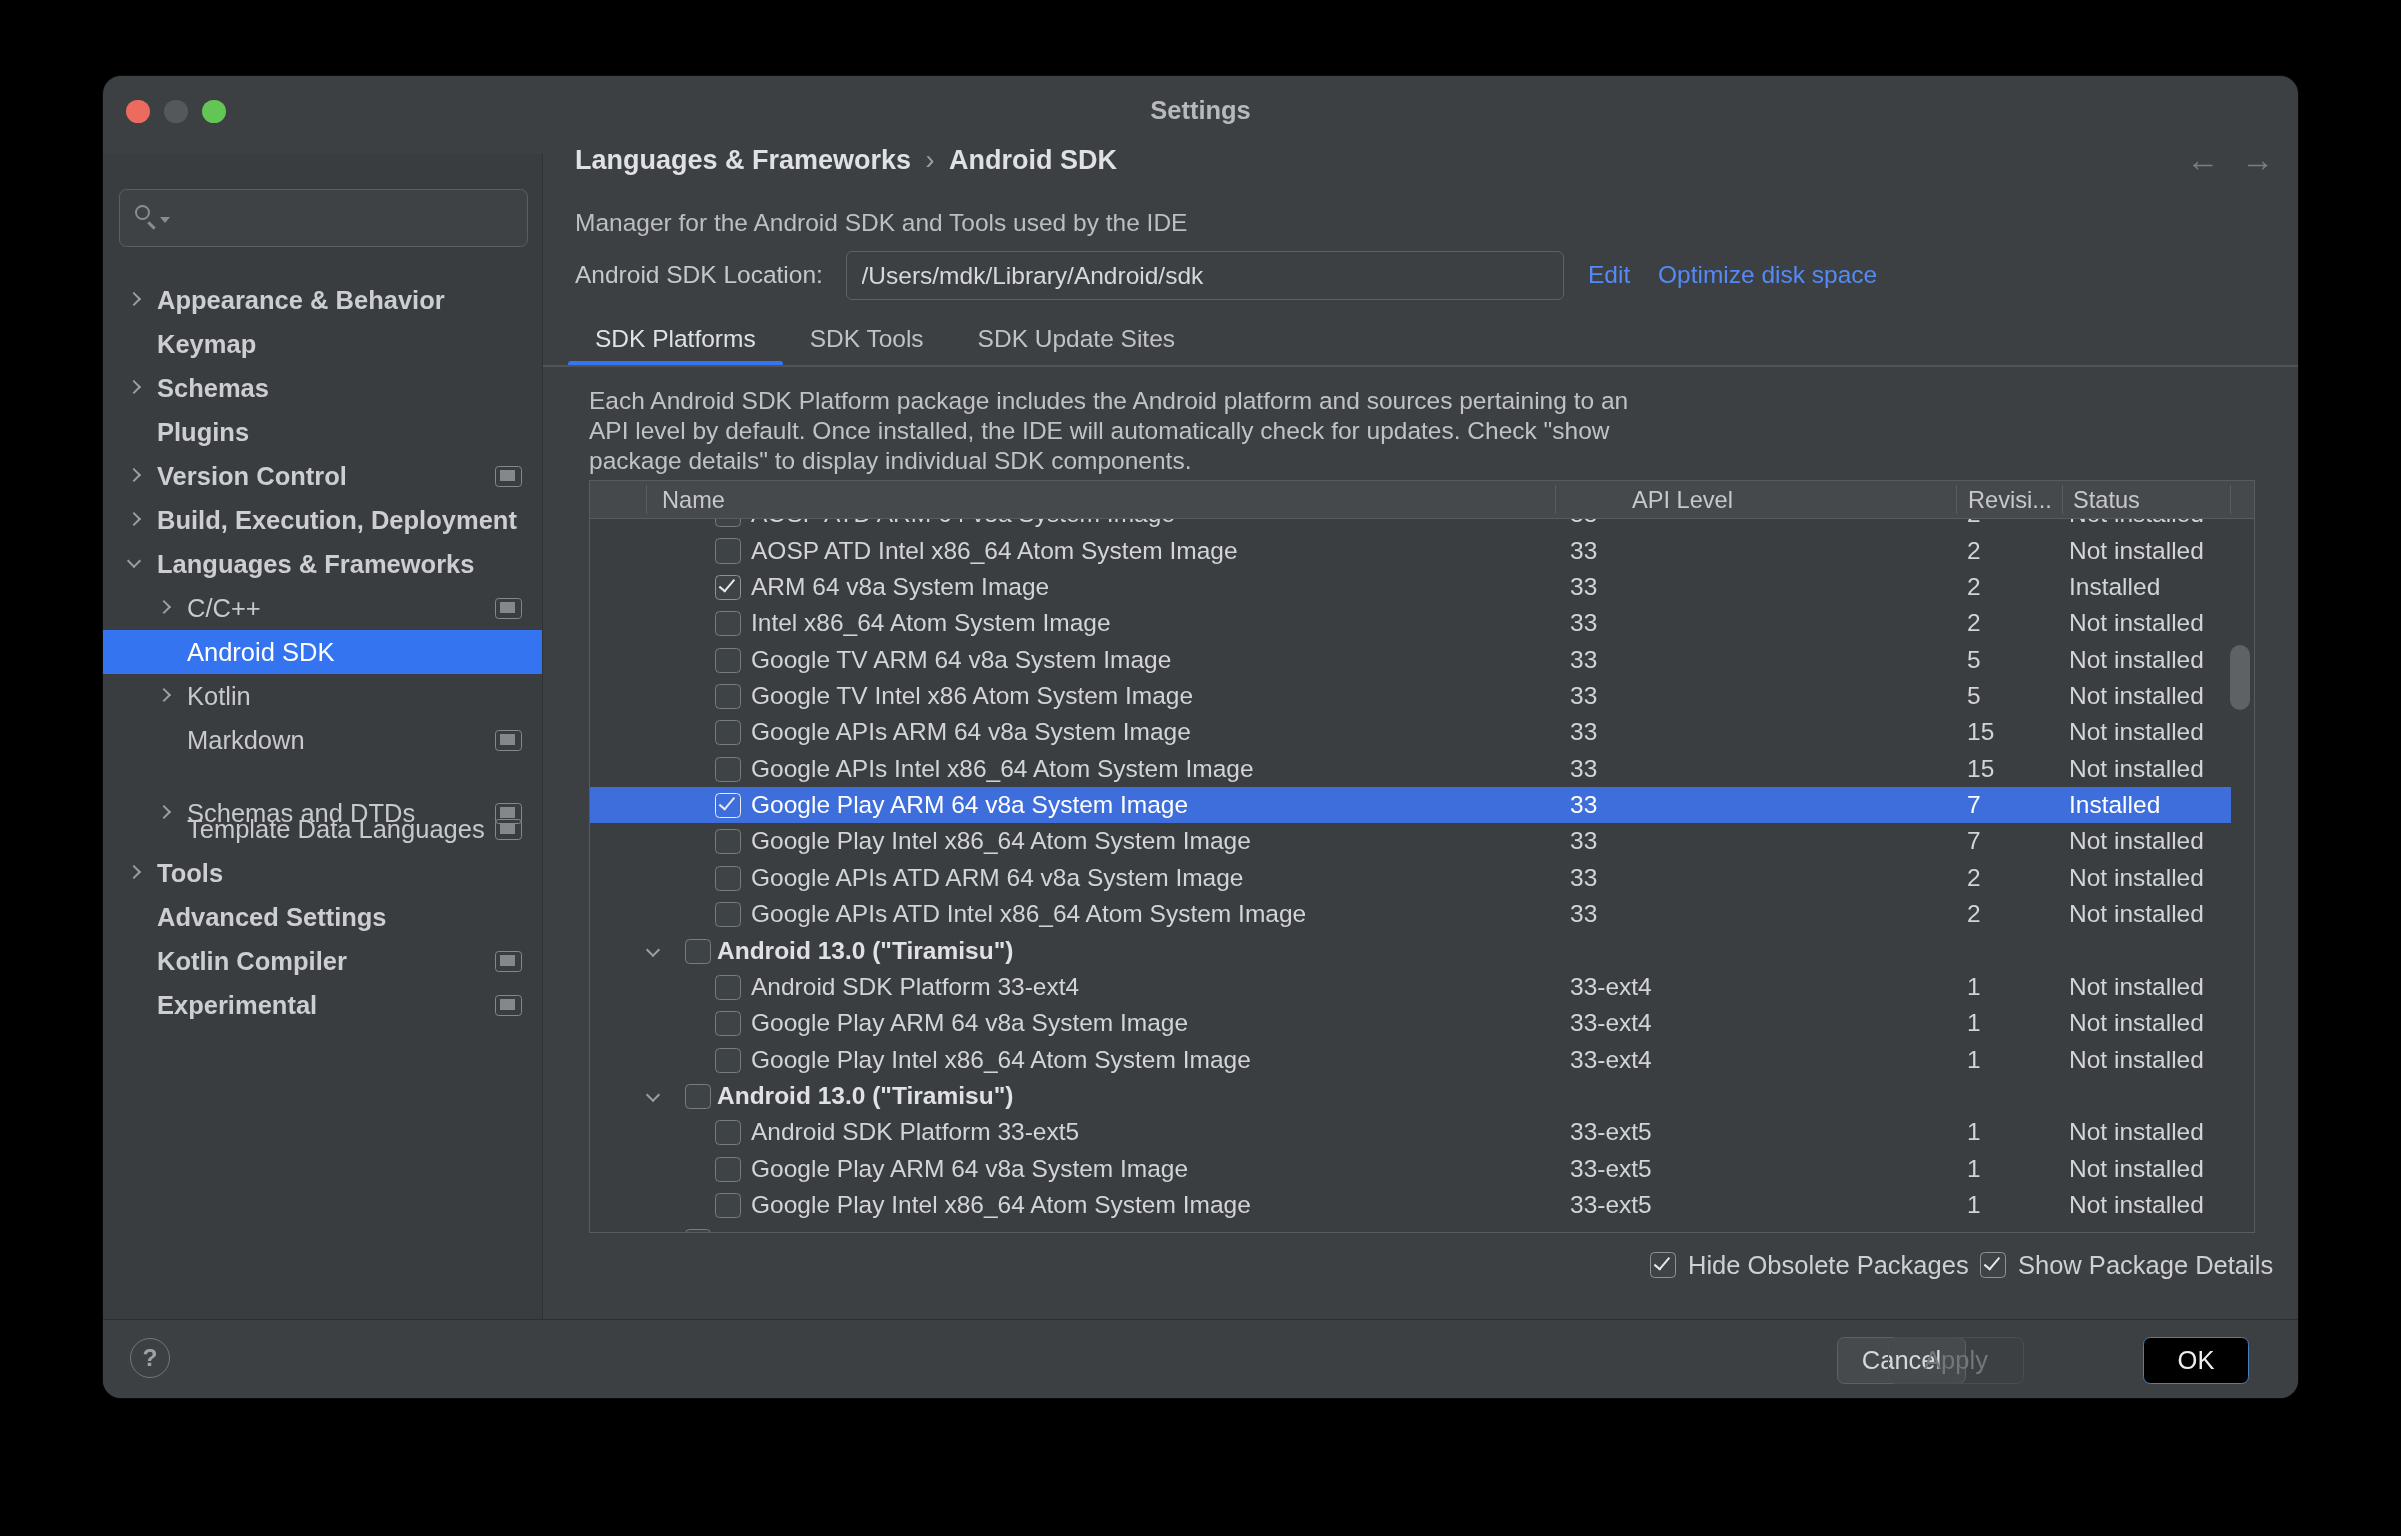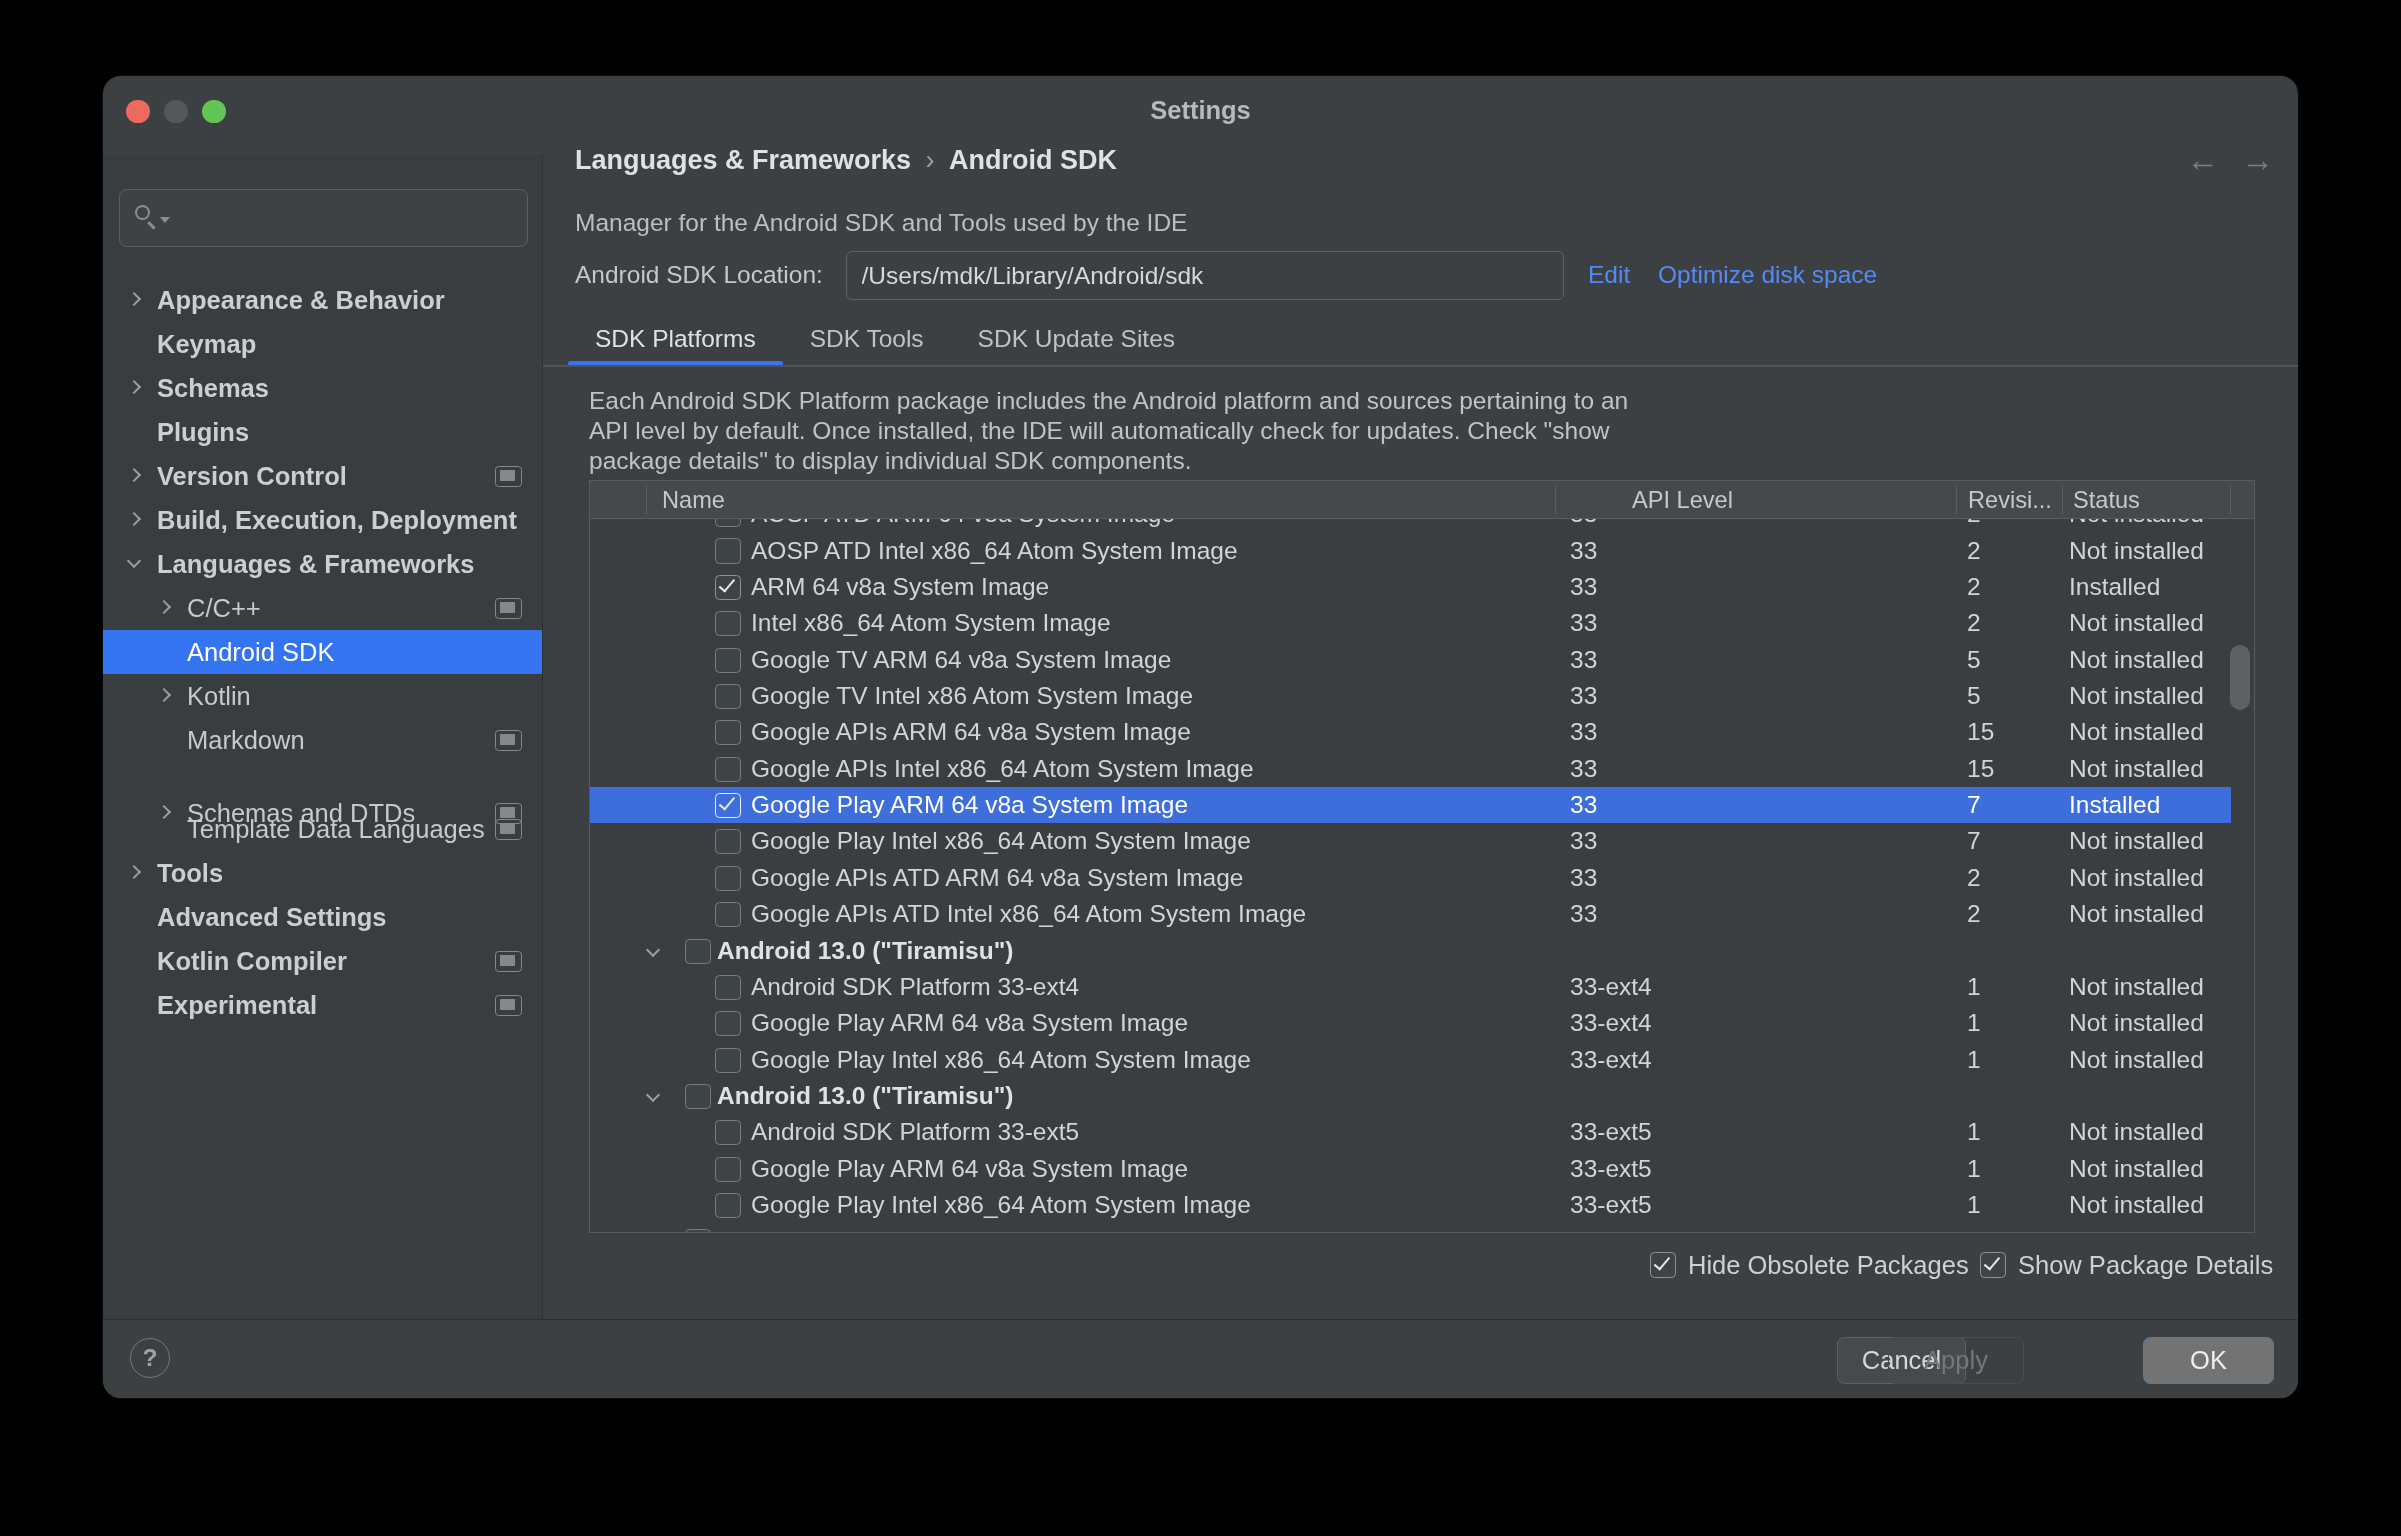--- a/index.html
+++ b/index.html
@@ -100,21 +100,21 @@
   .opt.hide-obsolete{left:1547px;}
   .opt.show-details{left:1877px;}
 
   
   .footer{position:absolute;left:0;right:0;bottom:0;height:79px;border-top:1.8px solid #2c2e30;background:#3d4043;}
   .help-btn{position:absolute;left:27px;top:18px;width:40px;height:40px;border:1.8px solid #74777a;border-radius:50%;
     color:#9fa2a5;font-size:24.5px;font-weight:700;text-align:center;line-height:38px;}
   .btn{position:absolute;top:17.3px;height:47px;border-radius:7.3px;font-size:25.5px;text-align:center;line-height:45px;}
   .btn.cancel{left:1734px;width:129px;background:#474a4d;border:1.8px solid #5e6164;color:#d5d7da;}
   .btn.apply{left:1785px;width:136px;background:transparent;border:1.8px solid #4b4e51;color:#74777a;}
-  .btn.ok{left:2040px;width:131px;background:#737373;border:1.8px solid #4d7cba;color:#eceef1;font-weight:400;}
+  .btn.ok{left:2040px;width:106px;background:#000000;border:1.8px solid #4d7cba;color:#eceef1;font-weight:400;}
 </style>
 </head>
 <body>
 
 <div class="window">
 
   <div class="titlebar">
     <span class="tl red"></span>
     <span class="tl gray"></span>
     <span class="tl green"></span>

